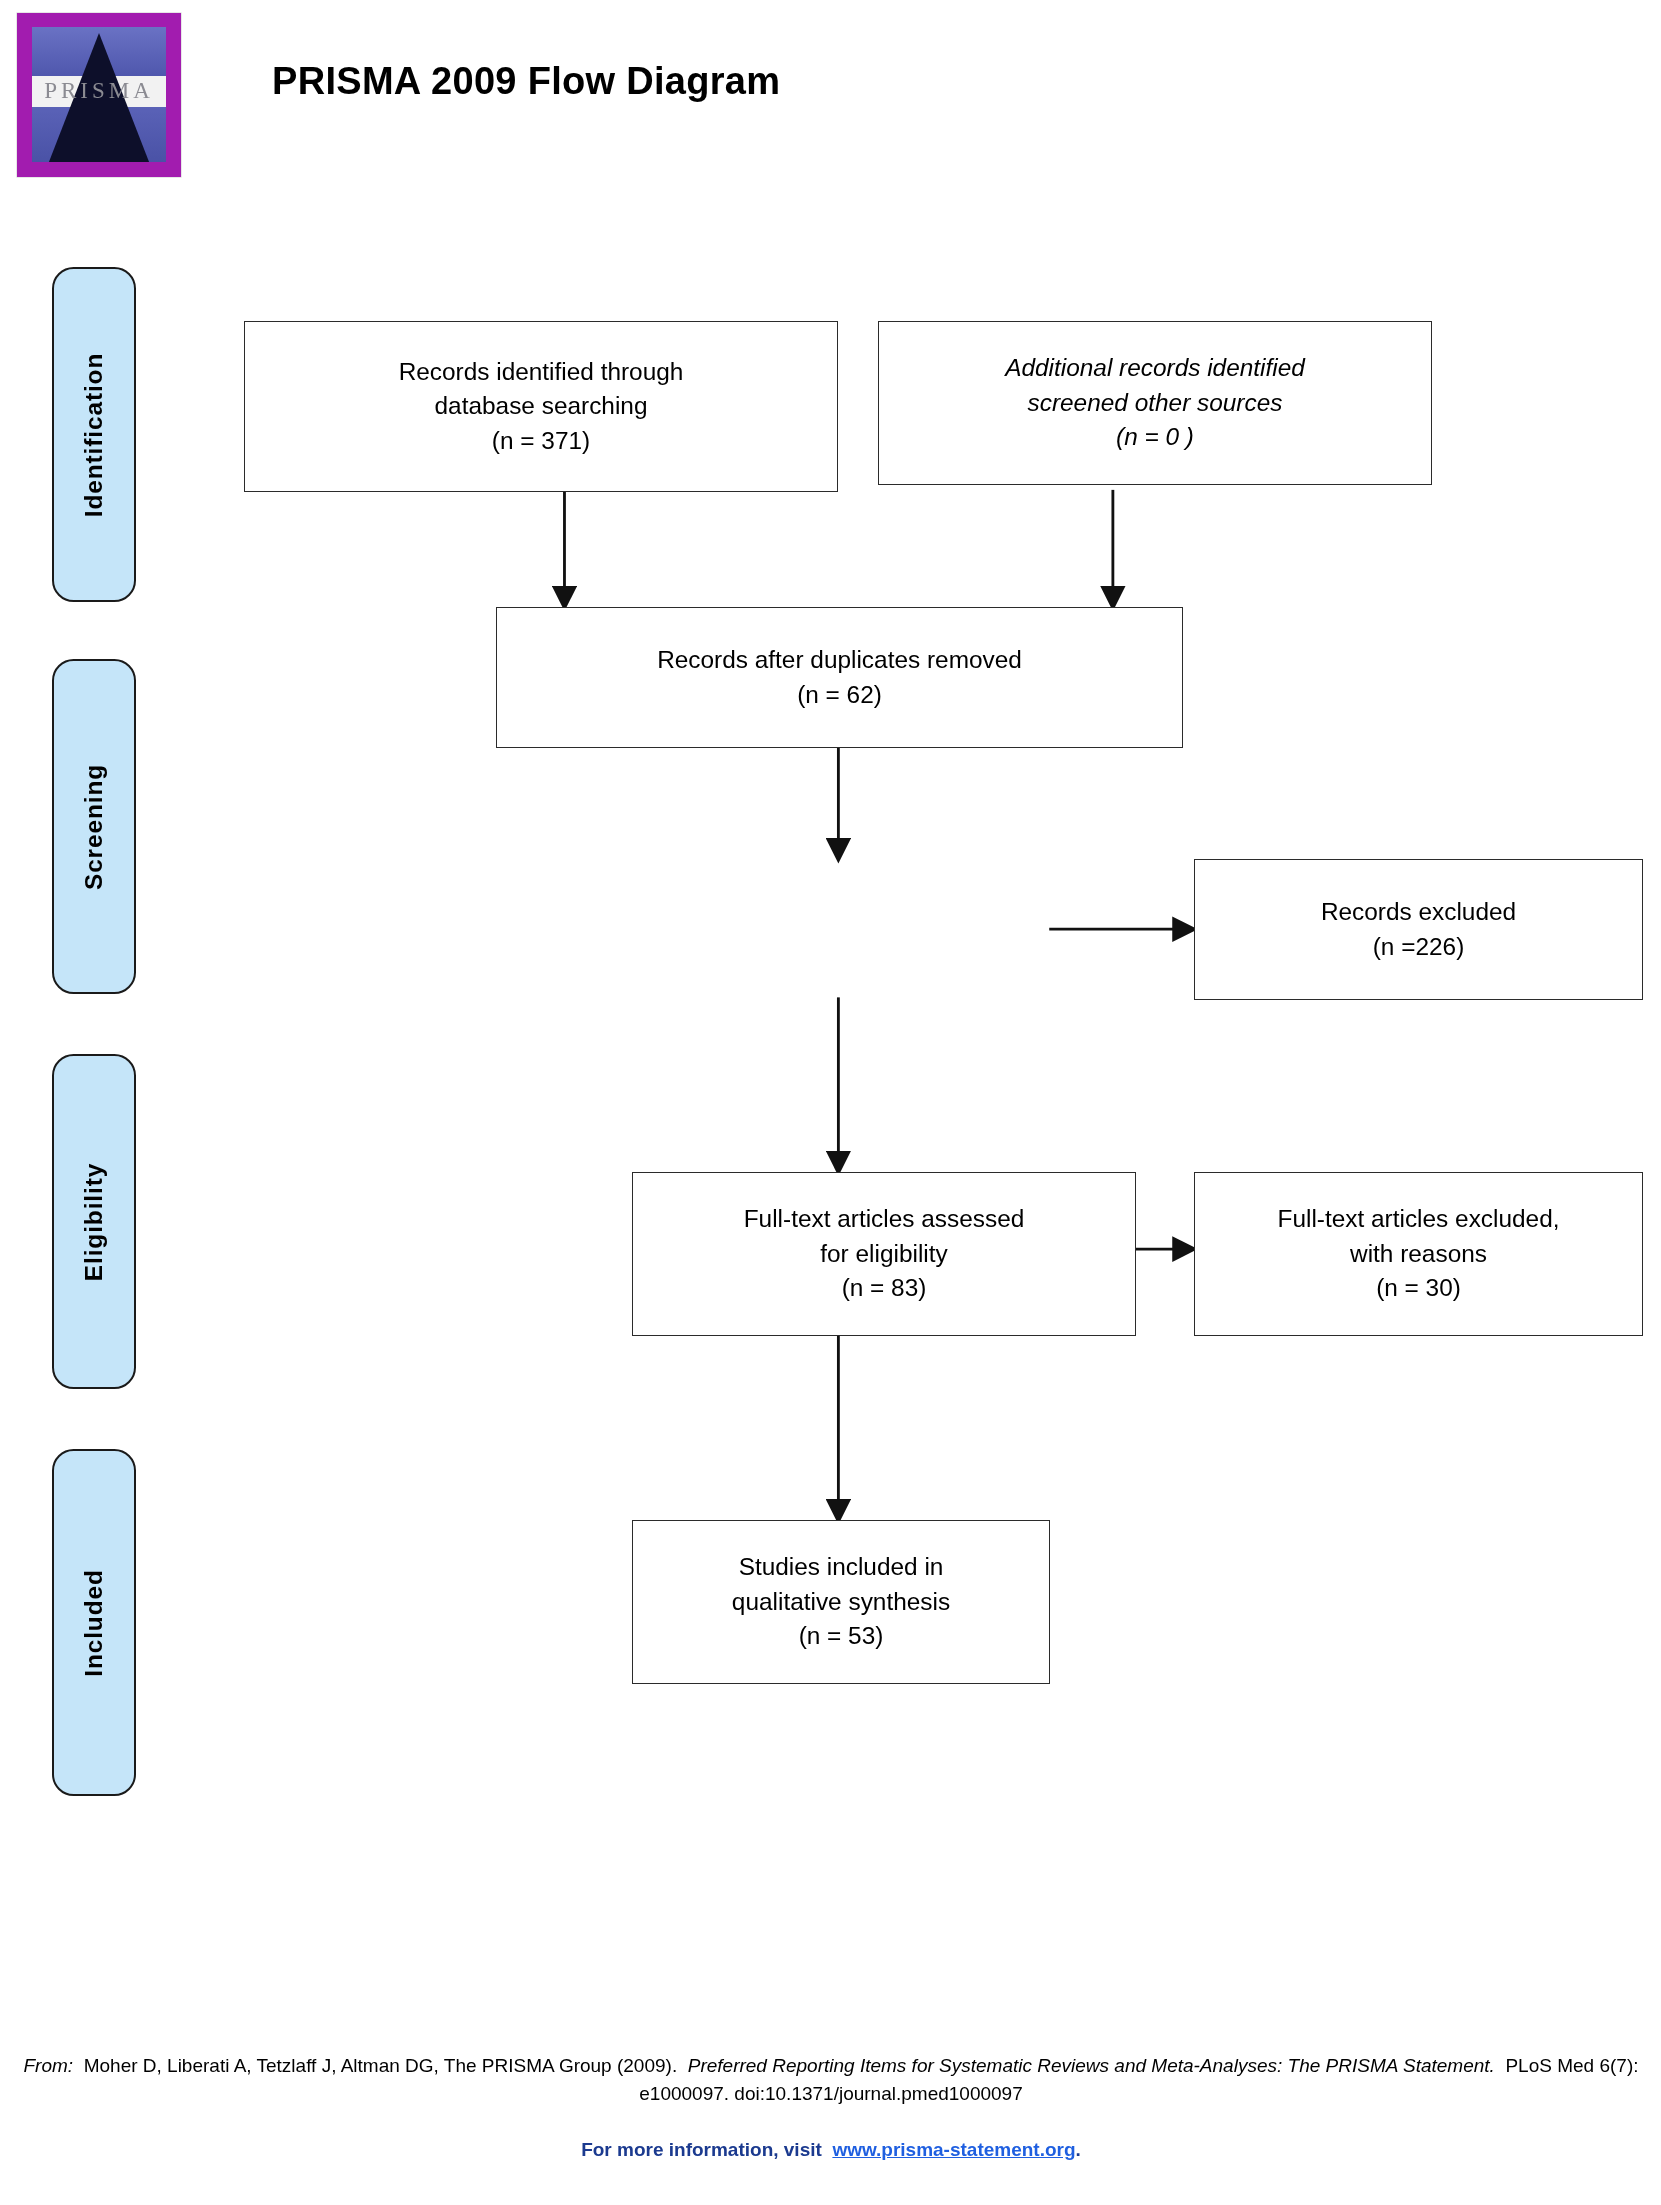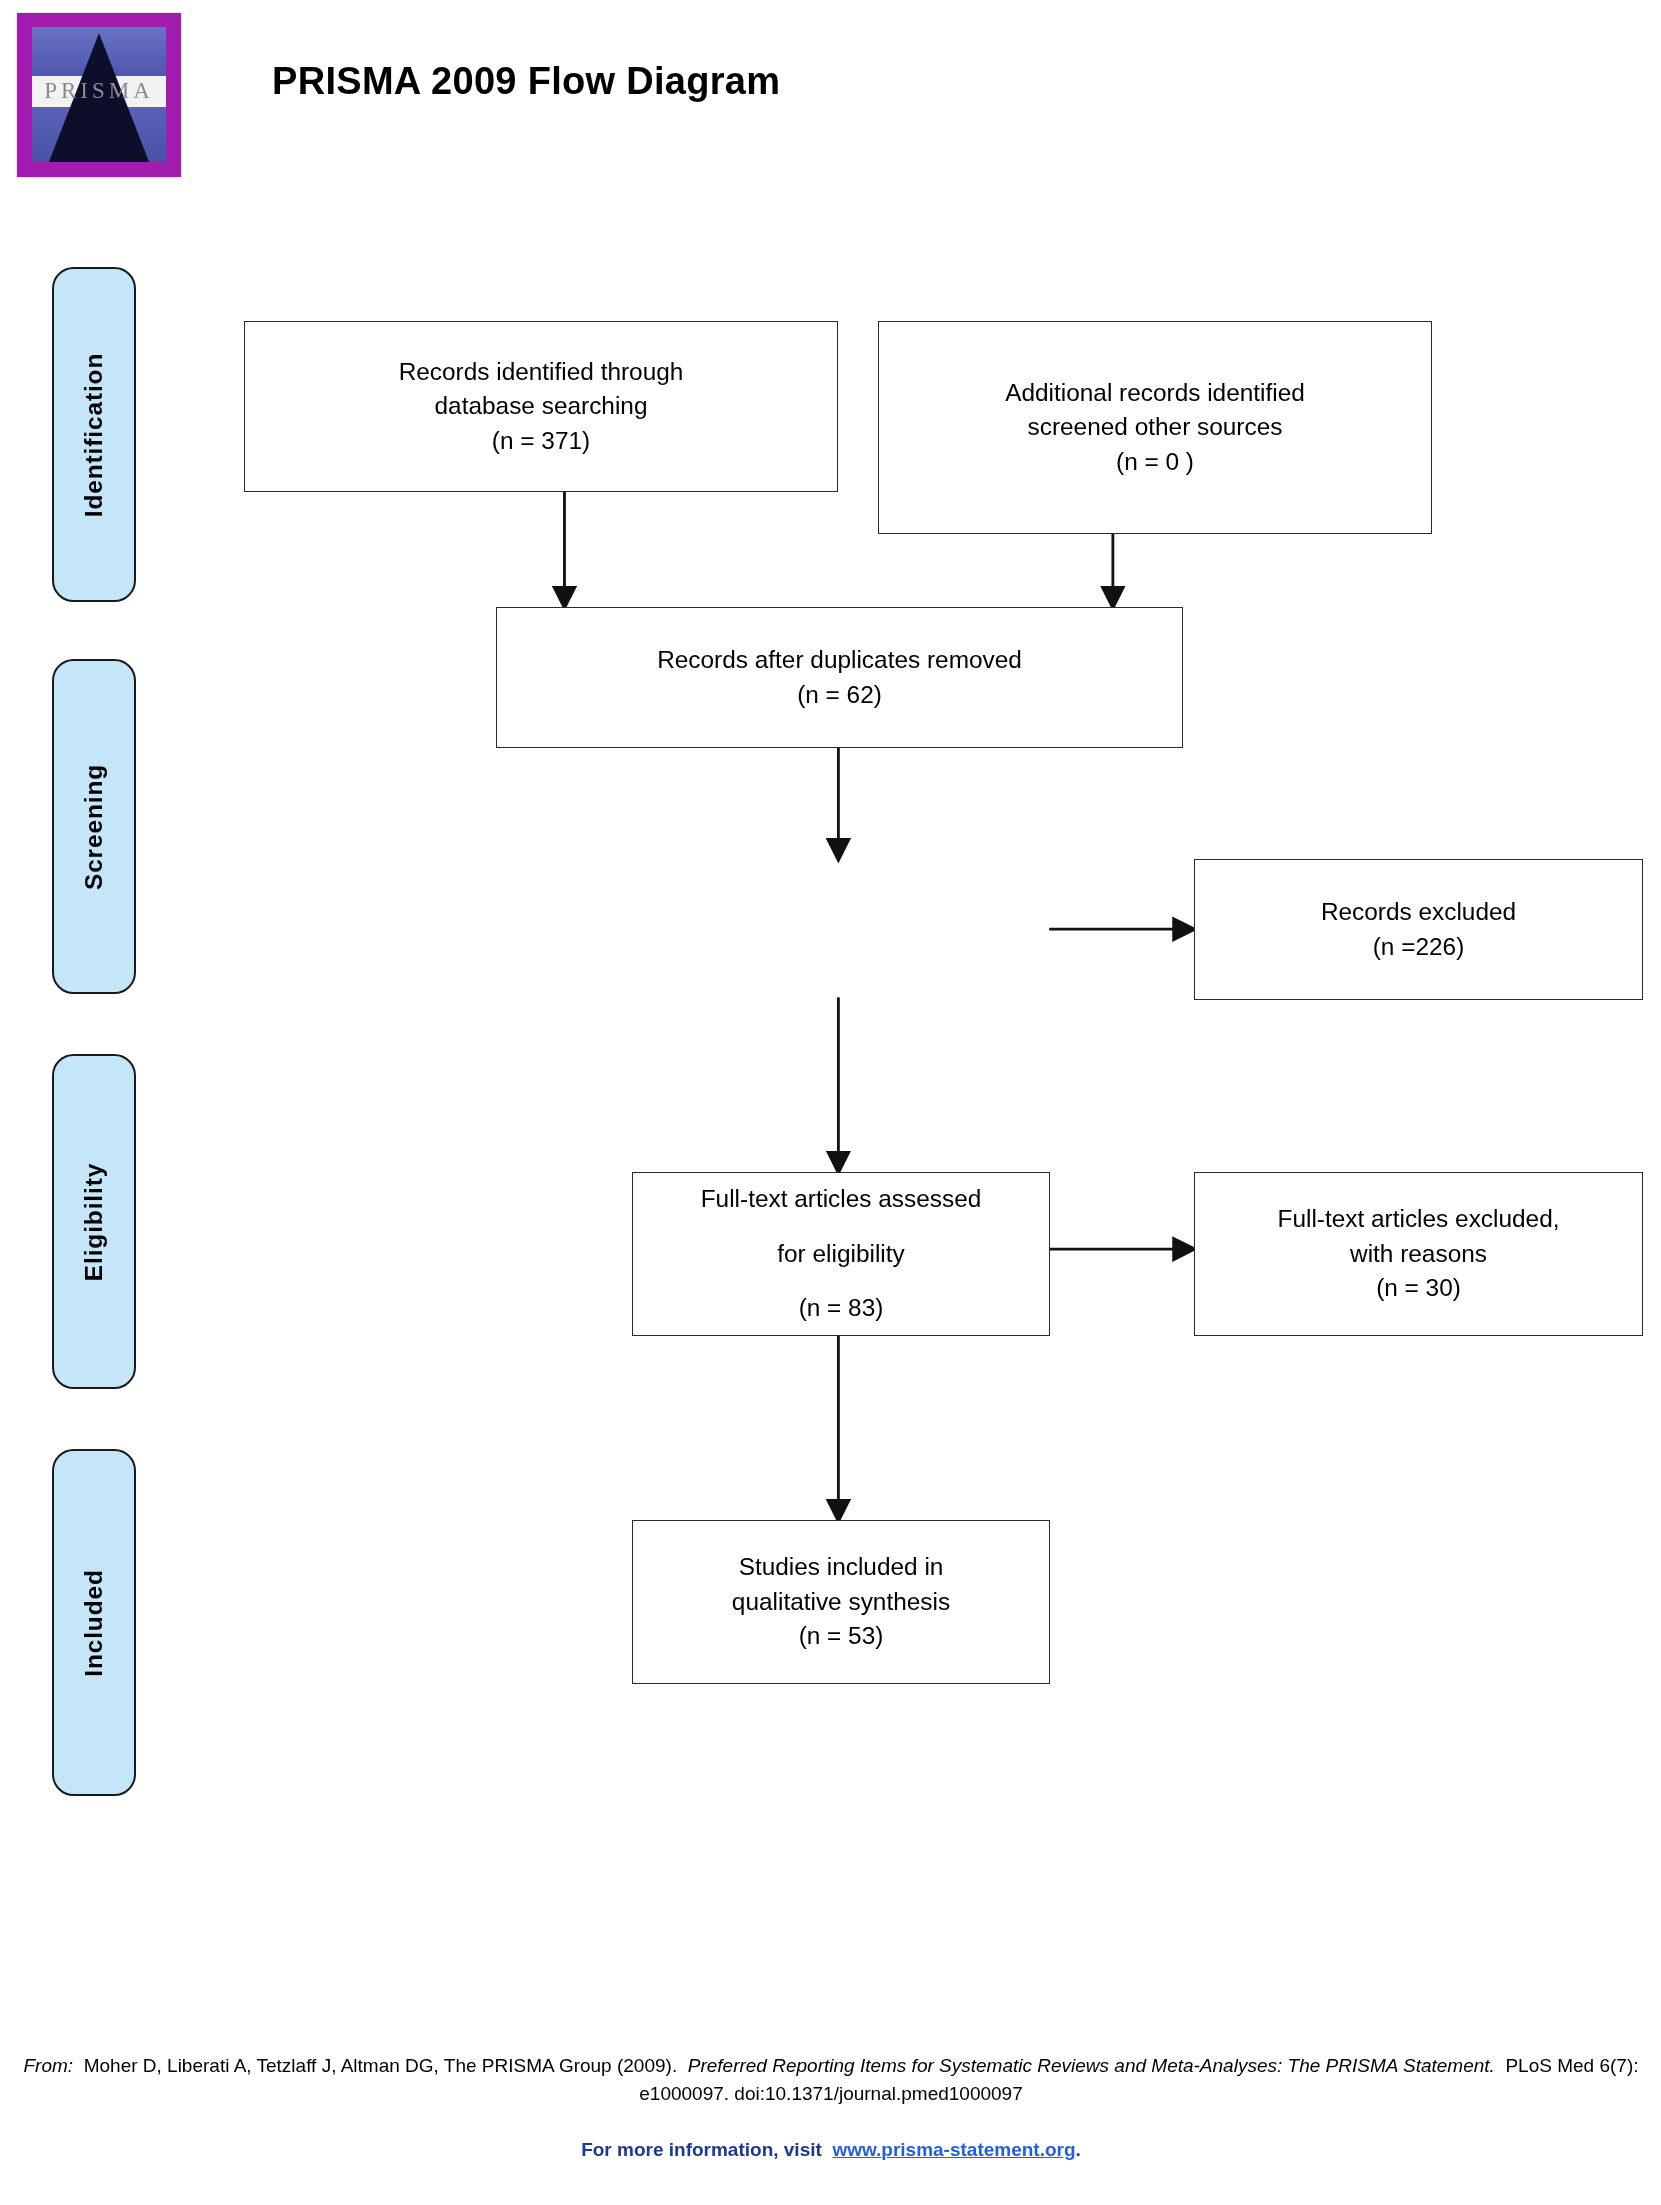--- a/index.html
+++ b/index.html
@@ -221,38 +221,38 @@
 
     <line x1="1475" y1="2348" x2="1475" y2="2675" stroke="#111111" stroke-width="5" marker-end="url(#arrow)"></line>
   </svg>
 
   <div class="flow-box" style="left:244px; top:321px; width:594px; height:171px;padding-left:8px;">
     <div class="line">Records identified through</div>
     <div class="line">database searching</div>
     <div class="line">(n = 371)</div>
   </div>
 
-  <div class="flow-box" style="left:878px; top:321px; width:554px; height:213px;">
+  <div class="flow-box" style="left:878px; top:321px; width:554px; height:164px;font-style:italic;">
     <div class="line">Additional records identified</div>
     <div class="line">screened other sources</div>
     <div class="line">(n = 0 )</div>
   </div>
 
   <div class="flow-box" style="left:496px; top:607px; width:687px; height:141px;">
     <div class="line">Records after duplicates removed</div>
     <div class="line">(n = 62)</div>
   </div>
 
 
   <div class="flow-box" style="left:1194px; top:859px; width:449px; height:141px;">
     <div class="line">Records excluded</div>
     <div class="line">(n =226)</div>
   </div>
 
-  <div class="flow-box" style="left:632px; top:1172px; width:418px; height:164px;gap:20px;">
+  <div class="flow-box" style="left:632px; top:1172px; width:504px; height:164px;">
     <div class="line">Full-text articles assessed</div>
     <div class="line">for eligibility</div>
     <div class="line">(n = 83)</div>
   </div>
 
   <div class="flow-box" style="left:1194px; top:1172px; width:449px; height:164px;">
     <div class="line">Full-text articles excluded,</div>
     <div class="line">with reasons</div>
     <div class="line">(n = 30)</div>
   </div>

